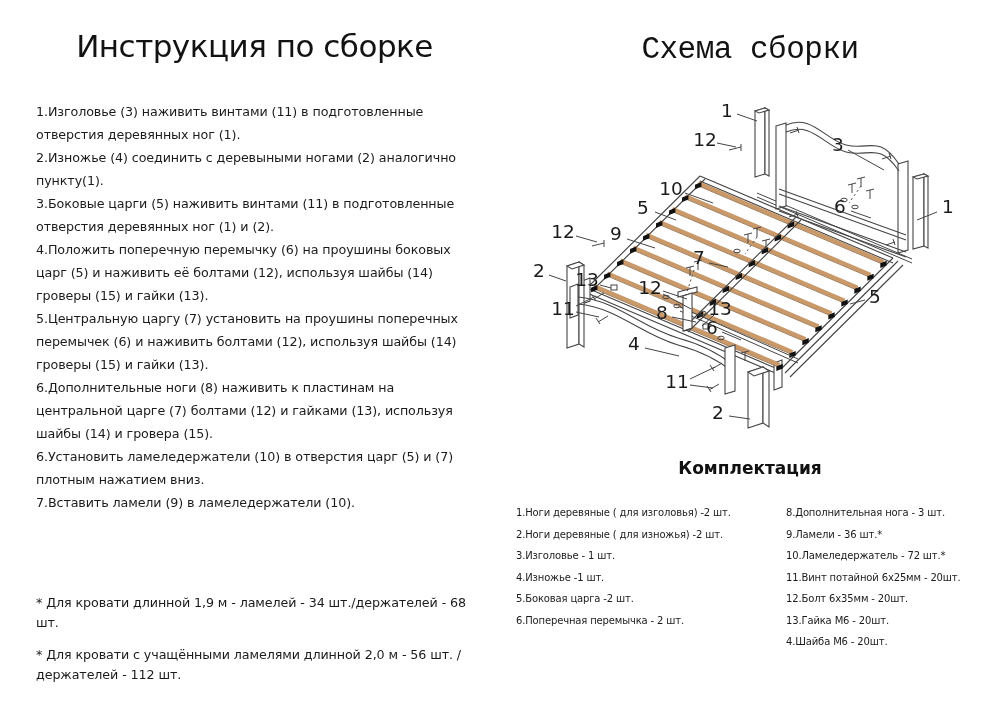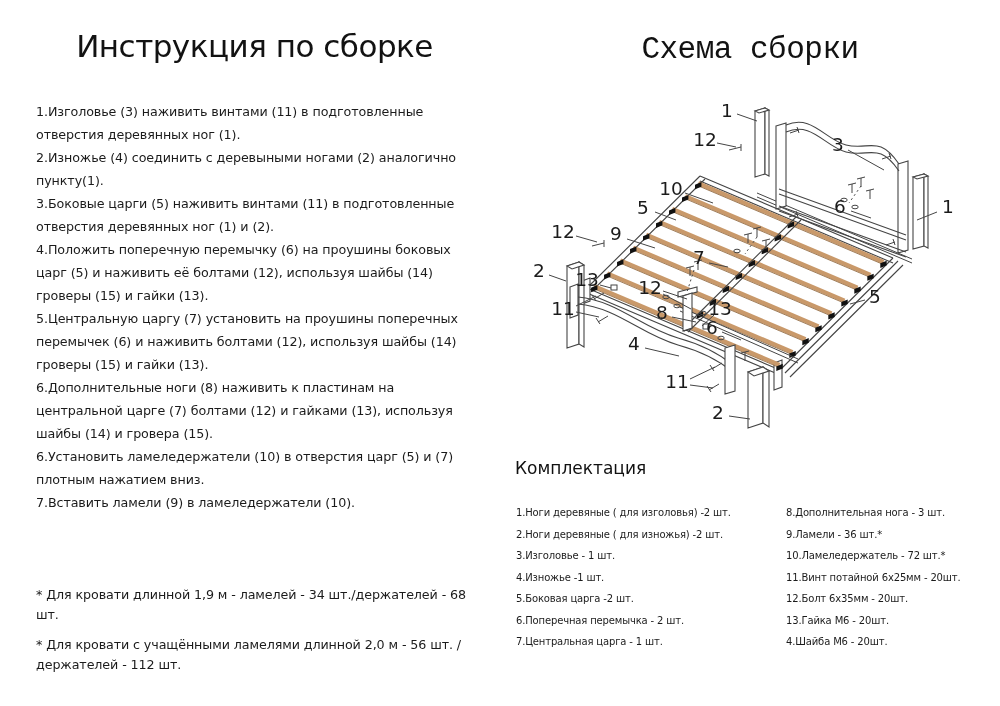--- a/index.html
+++ b/index.html
@@ -5,25 +5,25 @@
   html,body{margin:0;padding:0;background:#888;}
   .sheet{
     position:relative;width:1000px;height:706px;background:#ffffff;
     font-family:"DejaVu Sans",sans-serif;color:#1b1b1b;overflow:hidden;
   }
   .col-left{position:absolute;left:36px;top:28px;width:437px;}
   .doc-title{font-size:31px;text-align:center;color:#121212;letter-spacing:-0.5px;white-space:nowrap;}
   .steps{margin-top:36px;font-size:12.7px;line-height:23px;letter-spacing:-0.1px;}
   .steps p{margin:0;}
   .footnotes{position:absolute;left:36px;top:581px;width:445px;font-size:12.7px;line-height:20px;letter-spacing:-0.1px;}
-  .footnotes p{margin:4px 0 10px 0;}
+  .footnotes p{margin:12px 0 10px 0;}
   .right-title{position:absolute;left:515px;top:32px;width:470px;text-align:center;
     font-size:31px;color:#121212;letter-spacing:-0.5px;white-space:nowrap;font-family:Liberation Mono, monospace;}
-  .parts-title{position:absolute;left:515px;top:458px;width:470px;
-    font-size:17px;font-weight:normal;color:#111;}
+  .parts-title{position:absolute;left:515px;top:458px;width:470px;text-align:center;
+    font-size:17px;font-weight:bold;color:#111;}
   .parts-col{position:absolute;top:502px;font-size:10px;line-height:21.5px;letter-spacing:-0.15px;}
   .parts-col p{margin:0;white-space:nowrap;}
   #parts-col-1{left:516px;width:268px;}
   #parts-col-2{left:786px;width:210px;}
   #diagram-svg{position:absolute;left:0;top:0;}
   #diagram-svg text{font-family:"DejaVu Sans",sans-serif;}
 </style>
 </head>
 <body>
 
@@ -54,21 +54,20 @@
   <div class="parts-title">Комплектация</div>
 
   <div id="parts-col-1" class="parts-col">
 
   <p>1.Ноги деревяные ( для изголовья) -2 шт.</p>
       <p>2.Ноги деревяные ( для изножья) -2 шт.</p>
       <p>3.Изголовье - 1 шт.</p>
       <p>4.Изножье -1 шт.</p>
       <p>5.Боковая царга -2 шт.</p>
       <p>6.Поперечная перемычка - 2 шт.</p>
-      <p>7.Центральная царга - 1 шт.</p>
     </div>
   <div id="parts-col-2" class="parts-col">
 
   <p>8.Дополнительная нога - 3 шт.</p>
       <p>9.Ламели - 36 шт.*</p>
       <p>10.Ламеледержатель - 72 шт.*</p>
       <p>11.Винт потайной 6х25мм - 20шт.</p>
       <p>12.Болт 6х35мм - 20шт.</p>
       <p>13.Гайка М6 - 20шт.</p>
       <p>4.Шайба М6 - 20шт.</p>

